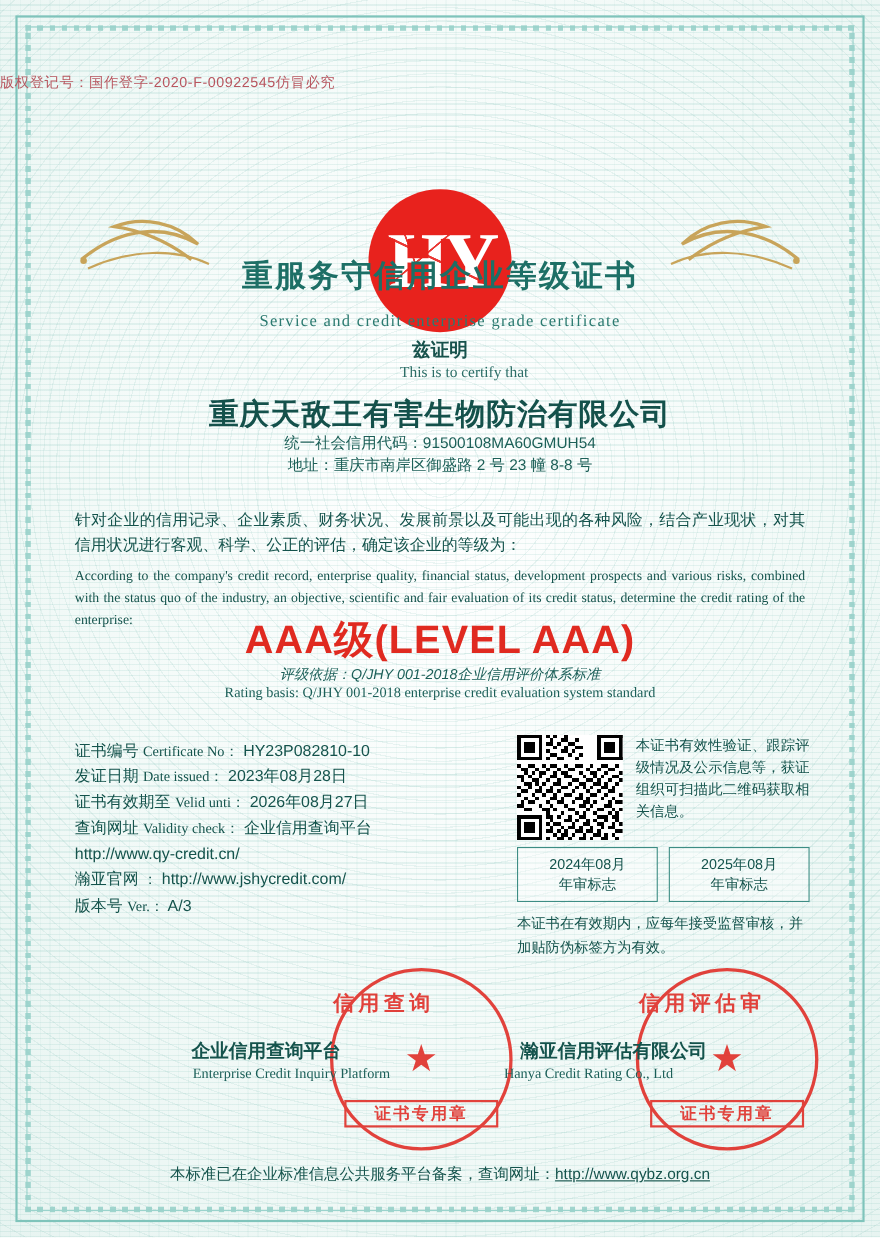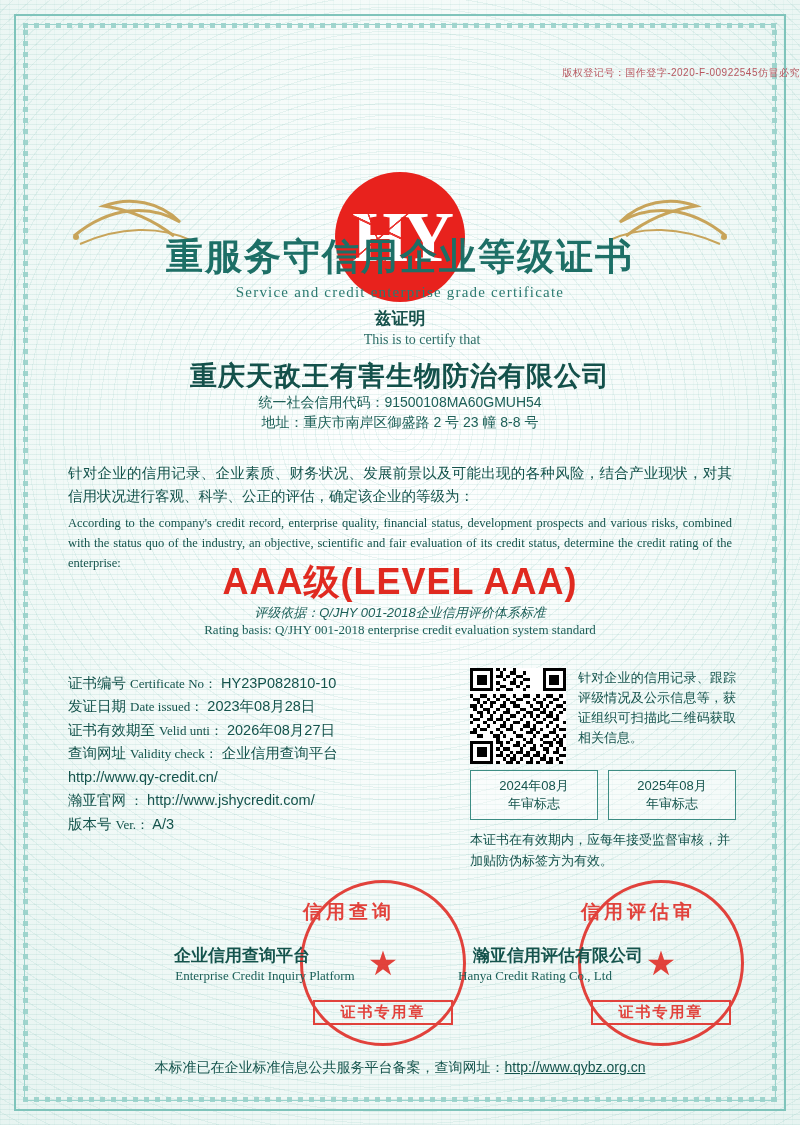--- a/index.html
+++ b/index.html
@@ -45,23 +45,23 @@
       repeating-linear-gradient(90deg,#8fcdc5 0 5px,transparent 5px 11px),
       repeating-linear-gradient(90deg,#8fcdc5 0 5px,transparent 5px 11px),
       repeating-linear-gradient(0deg,#8fcdc5 0 5px,transparent 5px 11px),
       repeating-linear-gradient(0deg,#8fcdc5 0 5px,transparent 5px 11px);
     background-size:100% 5px,100% 5px,5px 100%,5px 100%;
     background-position:left top,left bottom,left top,right top;
     background-repeat:no-repeat;
     opacity:.8;
   }
   .copyright{
-    position:absolute;top:66px;left:0;right:0;
-    text-align:right;
-    font-size:10px;color:#b8565f;letter-spacing:.5px;
+    position:absolute;top:66px;left:0;right:16px;
+    text-align:left;
+    font-size:13px;color:#b8565f;letter-spacing:.5px;
   }
   .logo-wrap{
     position:absolute;top:84px;left:0;right:0;height:140px;
   }
   .flourish{
     position:absolute;top:112px;width:220px;height:60px;
   }
   .flourish.left{left:70px;}
   .flourish.right{right:70px;}
   .seal-circle{
@@ -79,21 +79,21 @@
   .seal-crack{
     position:absolute;inset:0;
     background:
       linear-gradient(25deg, transparent 48%, rgba(232,34,29,.9) 48.5%, rgba(232,34,29,.9) 50%, transparent 50.5%),
       linear-gradient(-40deg, transparent 60%, rgba(232,34,29,.9) 60.4%, rgba(232,34,29,.9) 61.4%, transparent 61.8%),
       linear-gradient(70deg, transparent 30%, rgba(232,34,29,.9) 30.4%, rgba(232,34,29,.9) 31.4%, transparent 31.8%);
     pointer-events:none;
   }
   .title-cn{
     position:absolute;top:232px;left:0;right:0;text-align:center;
-    font-size:37px;font-weight:bold;color:#1d6f66;
+    font-size:28px;font-weight:bold;color:#1d6f66;
     letter-spacing:2px;
     font-family:"DejaVu Sans","Liberation Sans",sans-serif;
   }
   .title-en{
     position:absolute;top:284px;left:0;right:0;text-align:center;
     font-size:15px;color:#2b7a70;letter-spacing:1.2px;
     font-family:"Liberation Serif", serif;
   }
   .certify-cn{
     position:absolute;top:307px;left:0;right:0;text-align:center;
@@ -499,21 +499,21 @@
           <rect x="11" y="28" width="2" height="1"></rect>
           <rect x="14" y="28" width="1" height="1"></rect>
         <rect x="17" y="28" width="2" height="1"></rect>
           <rect x="20" y="28" width="1" height="1"></rect>
           <rect x="23" y="28" width="2" height="1"></rect>
         <rect x="27" y="28" width="1" height="1"></rect>
       </g>
     </svg>
   </div>
 
-  <div class="qr-note">针对企业的信用记录、跟踪评级情况及公示信息等，获证组织可扫描此二维码获取相关信息。</div>
+  <div class="qr-note">本证书有效性验证、跟踪评级情况及公示信息等，获证组织可扫描此二维码获取相关信息。</div>
 
   <div class="stamp-boxes">
     <div class="stamp-box">
       <span>2024年08月</span>
       <span>年审标志</span>
     </div>
     <div class="stamp-box">
       <span>2025年08月</span>
       <span>年审标志</span>
     </div>

